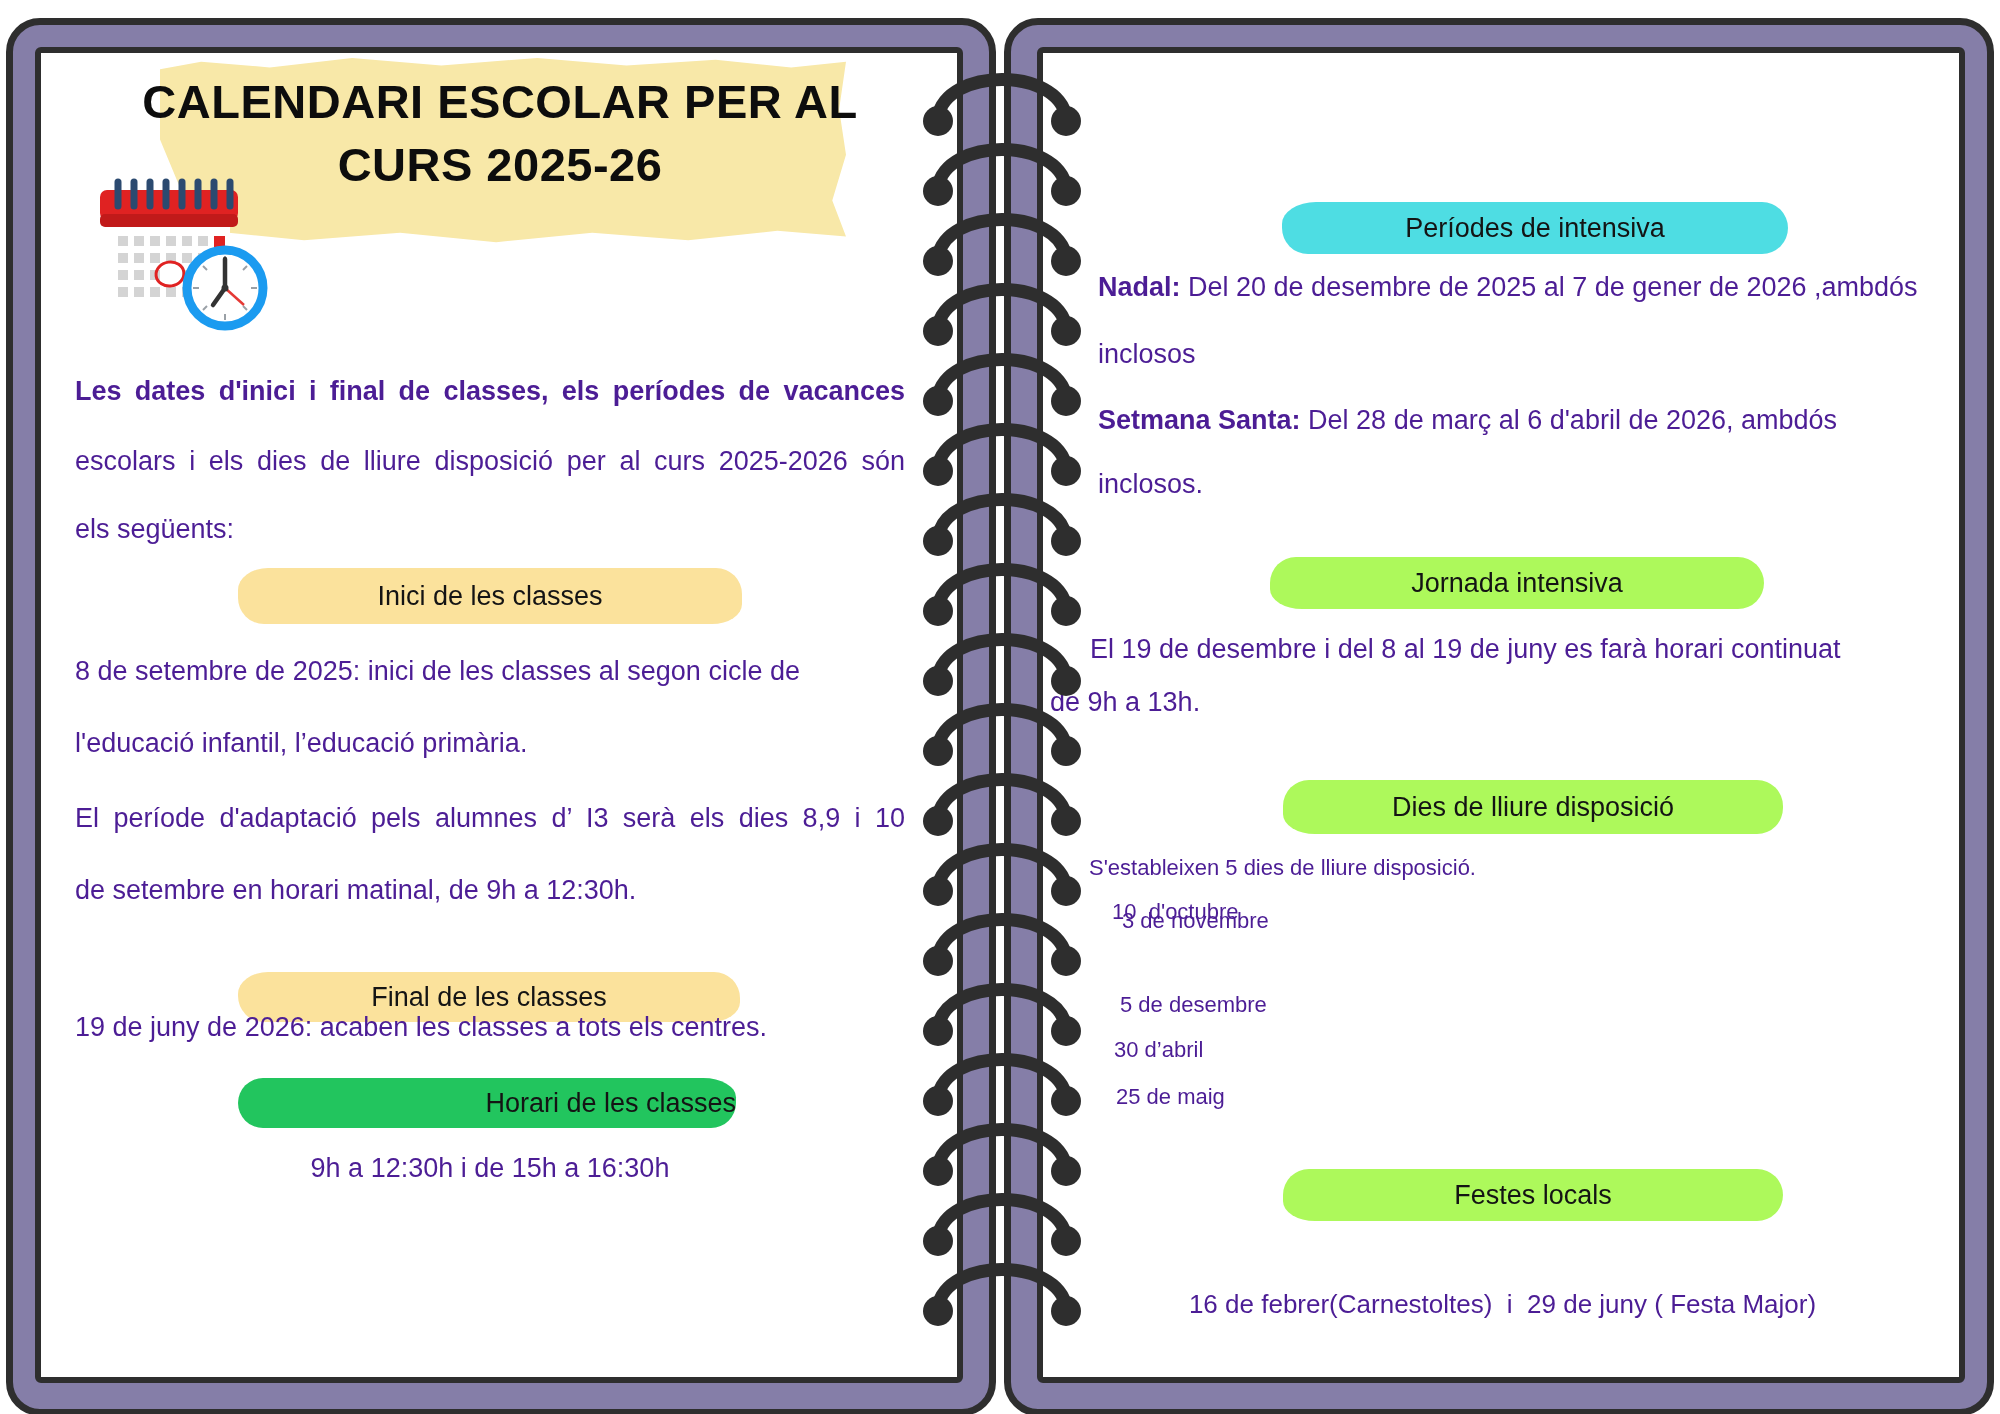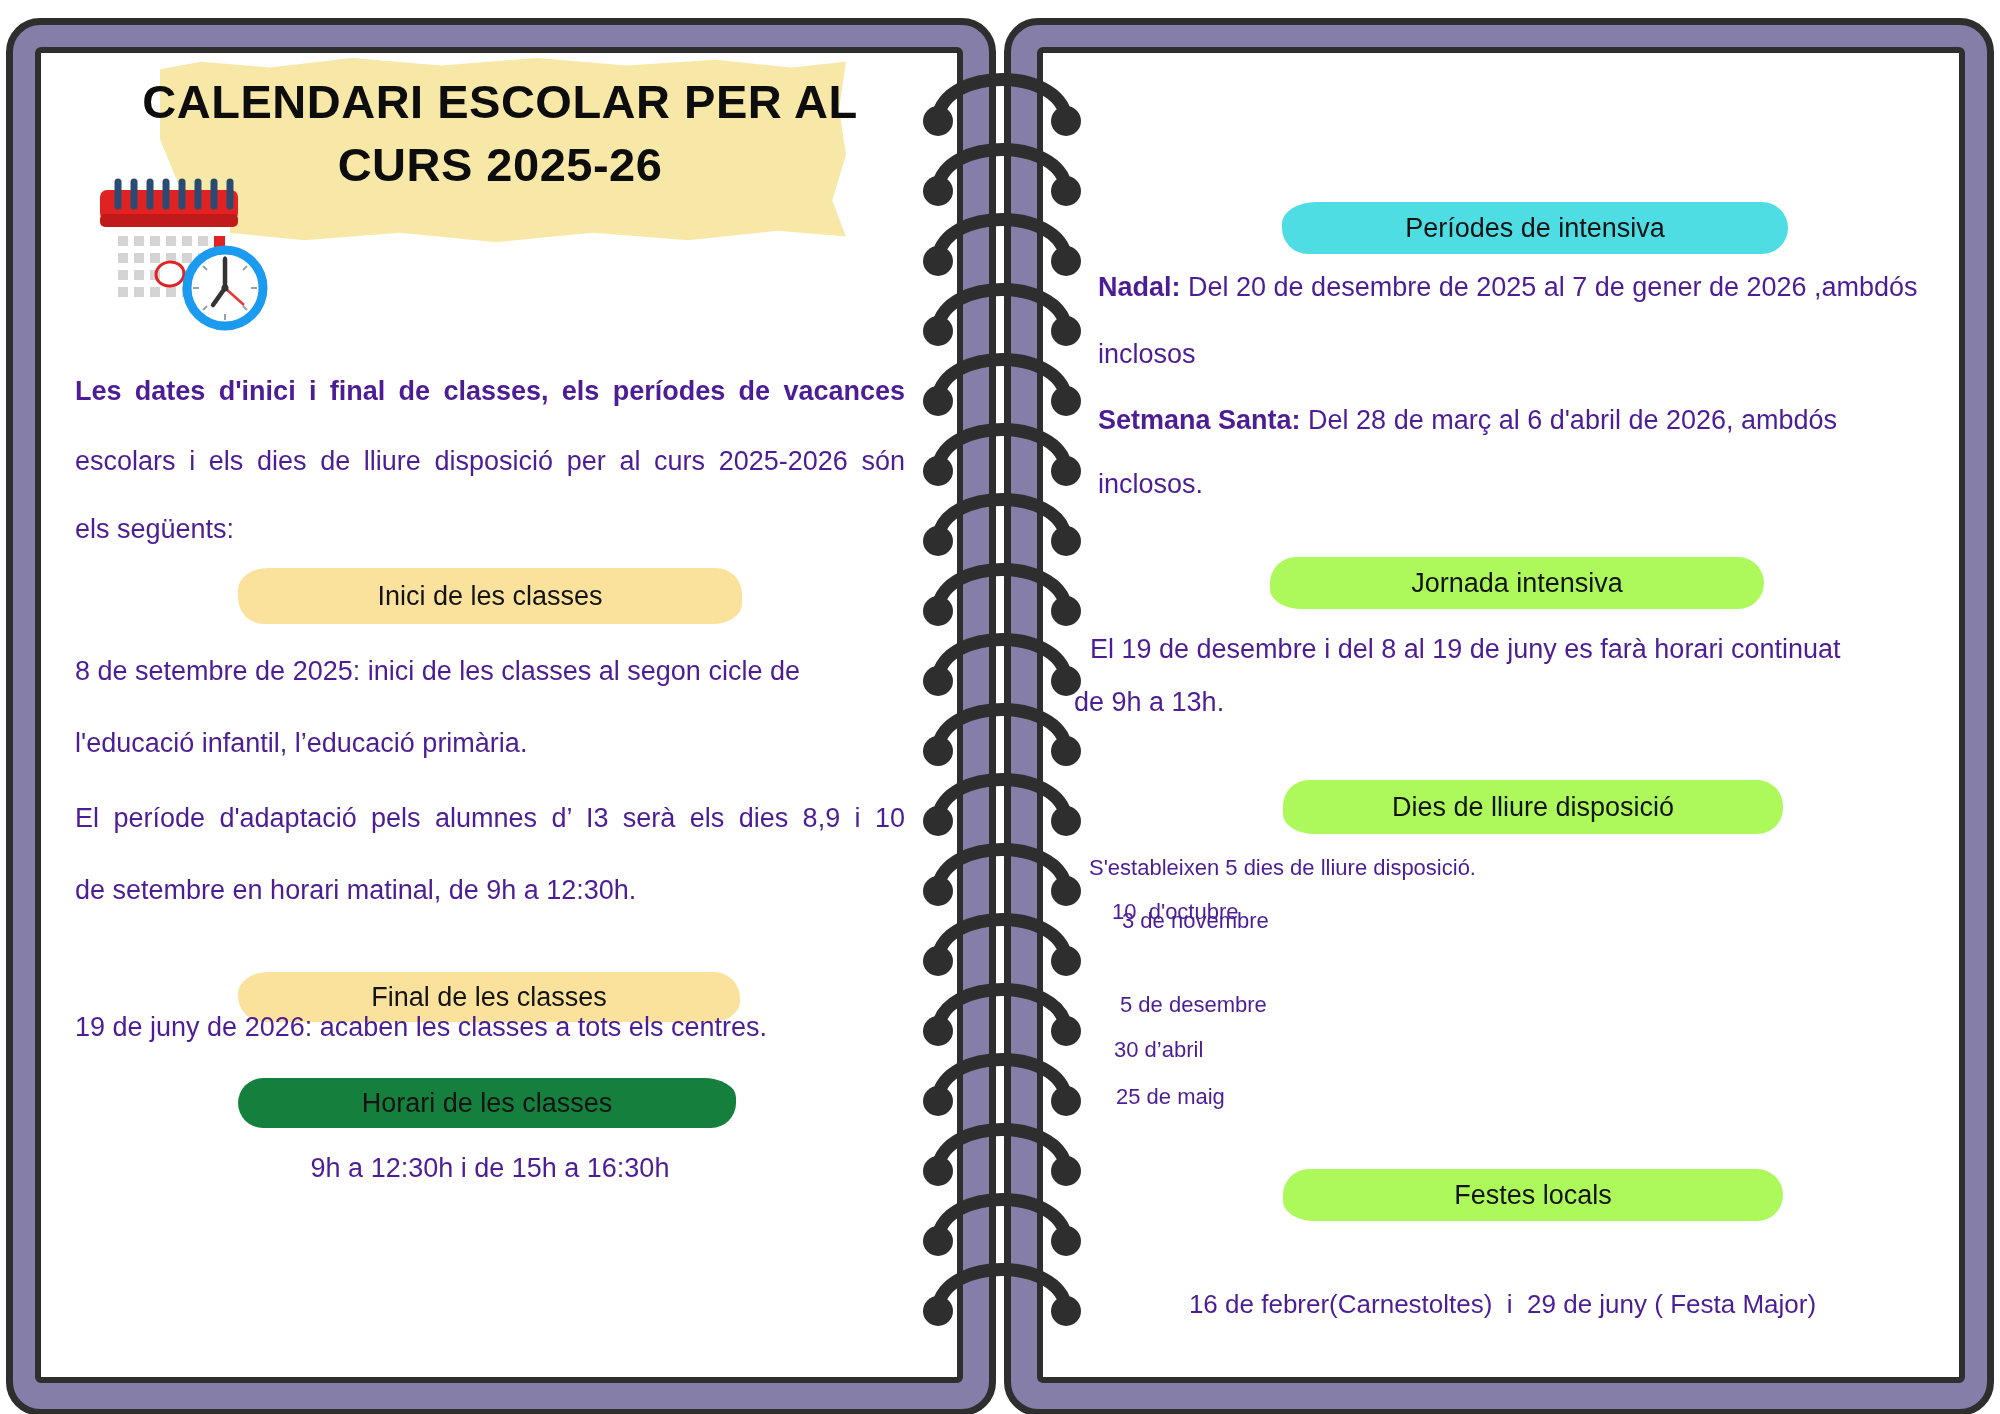--- a/index.html
+++ b/index.html
@@ -33,21 +33,21 @@
   .wide{width:830px;white-space:normal;}
   .just{text-align:justify;text-align-last:justify;}
   .b{font-weight:bold;}
 
   
   .pill{
     position:absolute;display:flex;align-items:center;justify-content:center;
     font-size:27px;color:#141414;border-radius:26px;
   }
   .pill.yellow{background:#fbe29c;border-top-left-radius:30px 22px;border-bottom-right-radius:30px 20px;}
-  .pill.pink{background:#15803d;border-top-right-radius:34px 20px;}
+  .pill.pink{background:#22c55e;border-top-right-radius:34px 20px;justify-content:flex-end;}
   .pill.cyan{background:#4edde3;border-top-left-radius:34px 22px;}
   .pill.green{background:#adf95b;border-bottom-left-radius:32px 20px;}
 
   
   .title-block{
     position:absolute;left:160px;top:44px;width:686px;height:190px;
     background:#f8e8a8;
     clip-path:polygon(0% 7%,6% 3%,16% 6%,28% 1%,41% 5%,55% 1%,68% 5%,81% 2%,92% 6%,100% 3%,99% 28%,100% 52%,98% 76%,100% 95%,90% 92%,77% 97%,63% 93%,49% 98%,35% 93%,21% 97%,10% 93%,1% 96%,3% 70%,0% 44%);
   }
   .title-text{
@@ -168,21 +168,21 @@
   </div>
   <div class="line" style="left:1098px;top:255px;"><span class="b">Nadal:</span><span> Del 20 de desembre de 2025 al 7 de gener de 2026 ,ambdós</span></div>
   <div class="line" style="left:1098px;top:322px;">inclosos</div>
   <div class="line" style="left:1098px;top:388px;"><span class="b">Setmana Santa:</span><span> Del 28 de març al 6 d'abril de 2026, ambdós</span></div>
   <div class="line" style="left:1098px;top:452px;">inclosos.</div>
 
   <div class="pill green" style="left:1270px;top:545px;width:494px;height:52px;">
     <span>Jornada intensiva</span>
   </div>
   <div class="line" style="left:1090px;top:617px;">El 19 de desembre i del 8 al 19 de juny es farà horari continuat</div>
-  <div class="line" style="left:1074px;top:670px;">de 9h a 13h.</div>
+  <div class="line" style="left:1050px;top:670px;">de 9h a 13h.</div>
 
   <div class="pill green" style="left:1283px;top:768px;width:500px;height:54px;">
     <span>Dies de lliure disposició</span>
   </div>
   <div class="line" style="left:1089px;top:840px;font-size:22px;line-height:32px;">S'estableixen 5 dies de lliure disposició.</div>
   <div class="line" style="left:1112px;top:884px;font-size:22px;line-height:32px;">10  d'octubre</div>
   <div class="line" style="left:1122px;top:893px;font-size:22px;line-height:32px;">3 de novembre</div>
   <div class="line" style="left:1120px;top:977px;font-size:22px;line-height:32px;">5 de desembre</div>
   <div class="line" style="left:1114px;top:1022px;font-size:22px;line-height:32px;">30 d’abril</div>
   <div class="line" style="left:1116px;top:1069px;font-size:22px;line-height:32px;">25 de maig</div>

